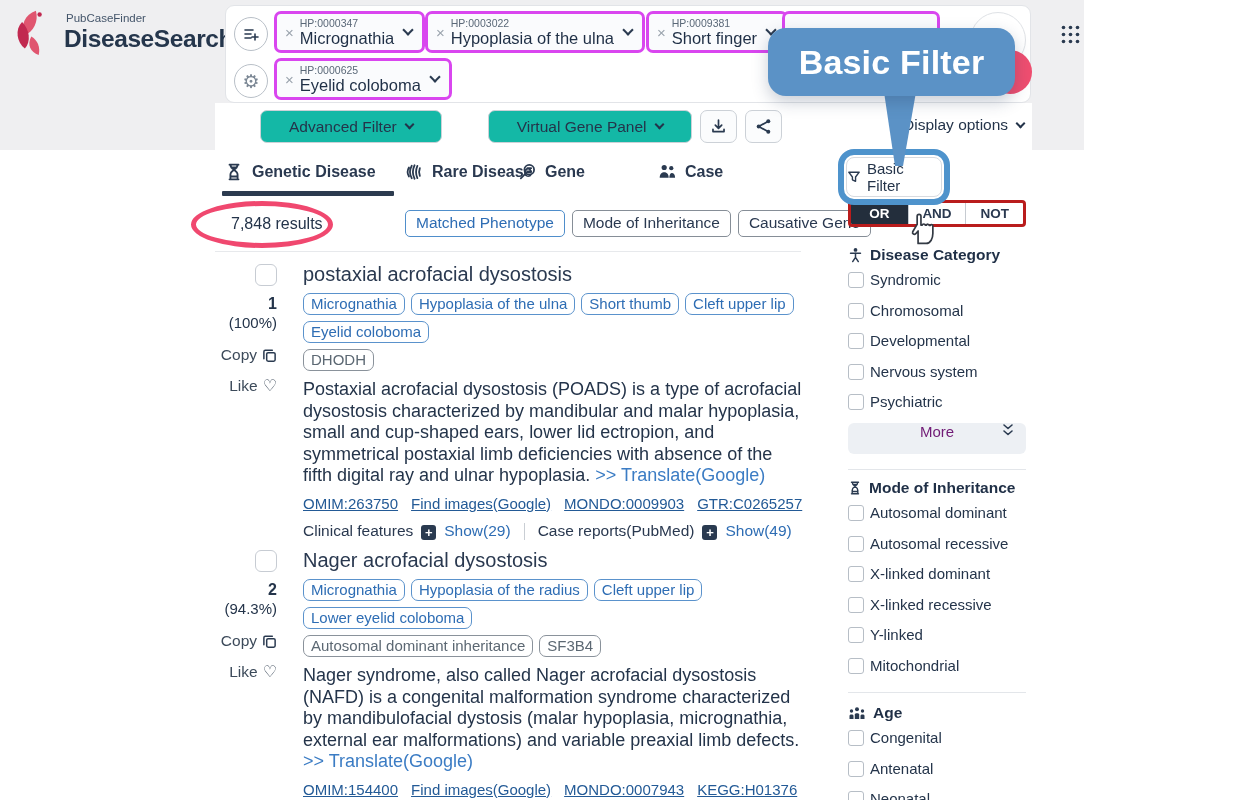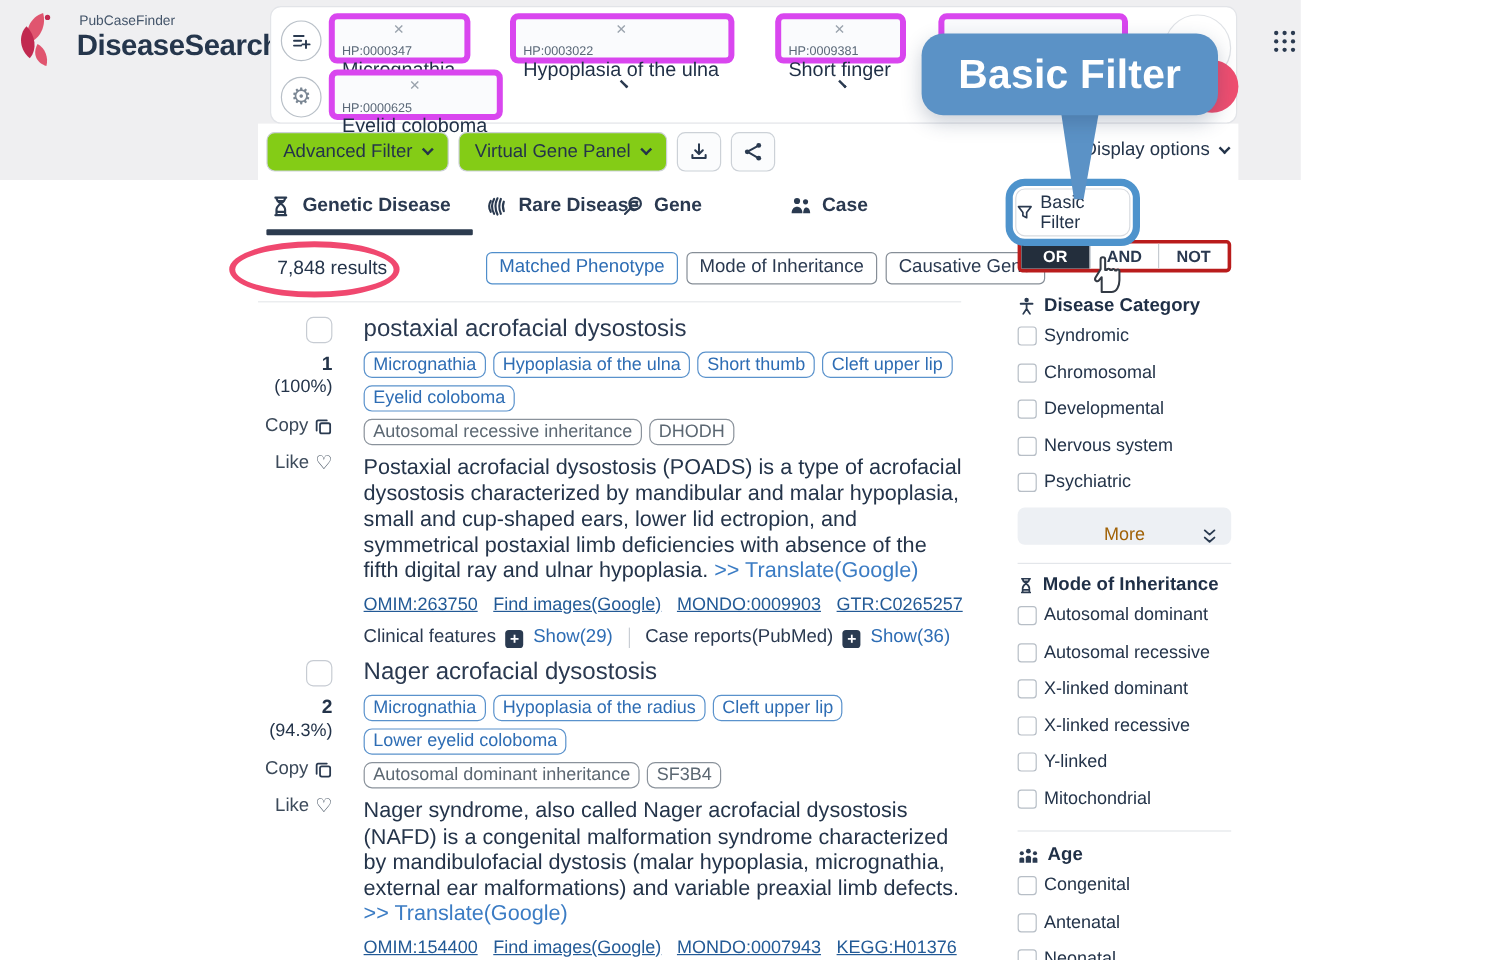--- a/index.html
+++ b/index.html
@@ -21,22 +21,22 @@
   
   .searchcard { position:absolute; left:225px; top:5px; width:806px; height:98px; background:#fff;
     border:1px solid #e2e4e8; border-radius:9px; z-index:2; }
   .circle-btn { position:absolute; width:34px; height:34px; border:1.5px solid #b9c0c8; border-radius:50%;
     display:flex; align-items:center; justify-content:center; background:#fff; cursor:pointer; }
   .circle-btn.cb1 { left:8px; top:11px; }
   .circle-btn.cb2 { left:8px; top:58px; }
   .gear-icon { font-family:"DejaVu Sans", sans-serif; color:#7b8794; font-size:19px; line-height:1; }
   .gear-icon::before { content:"\2699"; }
 
-  .chip { position:absolute; height:42px; background:#fafbfd; border:5px solid #d946ef; border-radius:7px;
-    display:flex; align-items:center; padding:0 8px 0 6px; gap:4px; cursor:pointer;flex-direction:column; }
+  .chip { position:absolute; height:42px; background:#fafbfd; border:3px solid #d946ef; border-radius:7px;
+    display:flex; align-items:center; padding:0 8px 0 6px; gap:4px; cursor:pointer; }
   .chip-x { color:#9aa3ad; font-size:15px; padding:0 2px; cursor:pointer; }
   .chip-x::before { content:"\00d7"; }
   .chip-body { display:flex; flex-direction:column; justify-content:center; }
   .chip-id { font-size:10.5px; color:#5a6878; line-height:12px; }
   .chip-label { font-size:16.5px; color:#1f2f46; line-height:19px; white-space:nowrap; }
   .chev { width:8px; height:8px; border-right:2.2px solid #2a3a50; border-bottom:2.2px solid #2a3a50;
     transform:rotate(45deg); margin:-3px 2px 2px 6px; }
   .chip.ghost { width:158px; }
 
   .search-white-circle { position:absolute; left:970px; top:12px; width:56px; height:56px; border-radius:50%;
@@ -44,22 +44,22 @@
   .search-pink-circle { position:absolute; left:988px; top:50px; width:44px; height:44px; border-radius:50%;
     background:#ef4e70; z-index:4; }
 
   
   .tr-icon { position:absolute; cursor:pointer; }
   .lang { position:absolute; left:1132px; top:23px; display:flex; align-items:center; gap:6px; cursor:pointer; }
   .lang-label { font-size:15.5px; color:#24344a; }
 
   
   .toolbar { position:absolute; left:222px; top:110px; display:flex; gap:8px; align-items:center; z-index:2; }
-  .tb-btn { display:flex; align-items:center; gap:9px; padding:6px 13px; background:#84cc16;
-    border:1px solid #ccd1d7; border-radius:7px; font-size:15.5px; color:#24344a; cursor:pointer; height:33px; }
+  .tb-btn { display:flex; align-items:center; gap:9px; padding:6px 28px; background:#14b8a6;
+    border:1px solid #ccd1d7; border-radius:7px; font-size:15.5px; color:#24344a; cursor:pointer; height:33px;margin-left:38px; }
   .tb-btn .chev { border-color:#24344a; width:7px; height:7px; margin:-2px 0 2px 0; }
   .tb-icon-btn { width:37px; height:33px; display:flex; align-items:center; justify-content:center;
     background:#fbfcfd; border:1px solid #ccd1d7; border-radius:7px; cursor:pointer; }
   .display-options { position:absolute; left:903px; top:116px; display:flex; align-items:center; gap:9px;
     font-size:15.5px; color:#24344a; cursor:pointer; z-index:2; }
   .display-options .chev { border-color:#24344a; width:7px; height:7px; margin:-2px 0 2px 0; }
 
   
   .tab { position:absolute; top:163px; display:flex; align-items:center; gap:9px; font-size:16px;
     font-weight:600; color:#2a3950; cursor:pointer; }
@@ -130,22 +130,22 @@
   .seg.active { background:#232e3c; color:#fff; }
   .cursor-hand { position:absolute; left:906px; top:212px; z-index:40; pointer-events:none; }
 
   .sb-heading { position:absolute; left:848px; display:flex; align-items:center; gap:7px;
     font-size:15.5px; font-weight:700; color:#1f2f46; }
   .sb-list { position:absolute; left:848px; display:flex; flex-direction:column; gap:14.5px; }
   .ck { display:flex; align-items:center; gap:6px; cursor:pointer; }
   .ckbox { width:16px; height:16px; border:1.5px solid #b7bec6; border-radius:3px; background:#fff; flex:0 0 auto; }
   .cklabel { font-size:15px; color:#24344a; line-height:16px; }
   .more-btn { position:absolute; left:848px; top:423px; width:178px; height:31px; background:#edf0f4;
-    border-radius:6px; display:flex; align-items:flex-end; justify-content:center; font-size:15px;
-    color:#a16207; cursor:pointer; }
+    border-radius:6px; display:flex; align-items:flex-start; justify-content:center; font-size:15px;
+    color:#701a75; cursor:pointer; }
   .more-btn svg { position:absolute; right:12px; }
   .sb-divider { position:absolute; left:848px; width:178px; height:1px; background:#e3e6ea; }
 
   svg .stroke { fill:none; stroke:#2a3a50; stroke-width:1.6; stroke-linecap:round; stroke-linejoin:round; }
   svg .fillnavy { fill:#2a3a50; }
 </style>
 </head>
 <body>
 
 <div class="stage">
@@ -332,42 +332,41 @@
       <div class="tags">
 
       <span class="tag">Micrognathia</span>
           <span class="tag">Hypoplasia of the ulna</span>
           <span class="tag">Short thumb</span>
           <span class="tag">Cleft upper lip</span>
           <span class="tag">Eyelid coloboma</span>
         </div>
       <div class="tags gray">
 
-      <span class="tag">Autosomal recessive inheritance</span>
           <span class="tag">DHODH</span>
         </div>
       <div class="desc">
         <span>Postaxial acrofacial dysostosis (POADS) is a type of acrofacial dysostosis characterized by mandibular and malar hypoplasia, small and cup-shaped ears, lower lid ectropion, and symmetrical postaxial limb deficiencies with absence of the fifth digital ray and ulnar hypoplasia.</span>
         <span class="translate">&gt;&gt; Translate(Google)</span>
       </div>
       <div class="linkrow">
 
       <a>OMIM:263750</a>
           <a>Find images(Google)</a>
           <a>MONDO:0009903</a>
           <a>GTR:C0265257</a>
         </div>
       <div class="metarow">
         <span class="meta-label">Clinical features</span>
         <span class="plus-sq"></span>
         <span class="meta-show">Show(29)</span>
         <span class="meta-sep"></span>
         <span class="meta-label">Case reports(PubMed)</span>
         <span class="plus-sq"></span>
-        <span class="meta-show">Show(36)</span>
+        <span class="meta-show">Show(49)</span>
       </div>
     </div>
   </div>
 
   <div class="card c2">
     <div class="gutter">
       <div class="cardcheck"></div>
       <div class="rank">2</div>
       <div class="percent">(94.3%)</div>
       <div class="gut-act copy">

